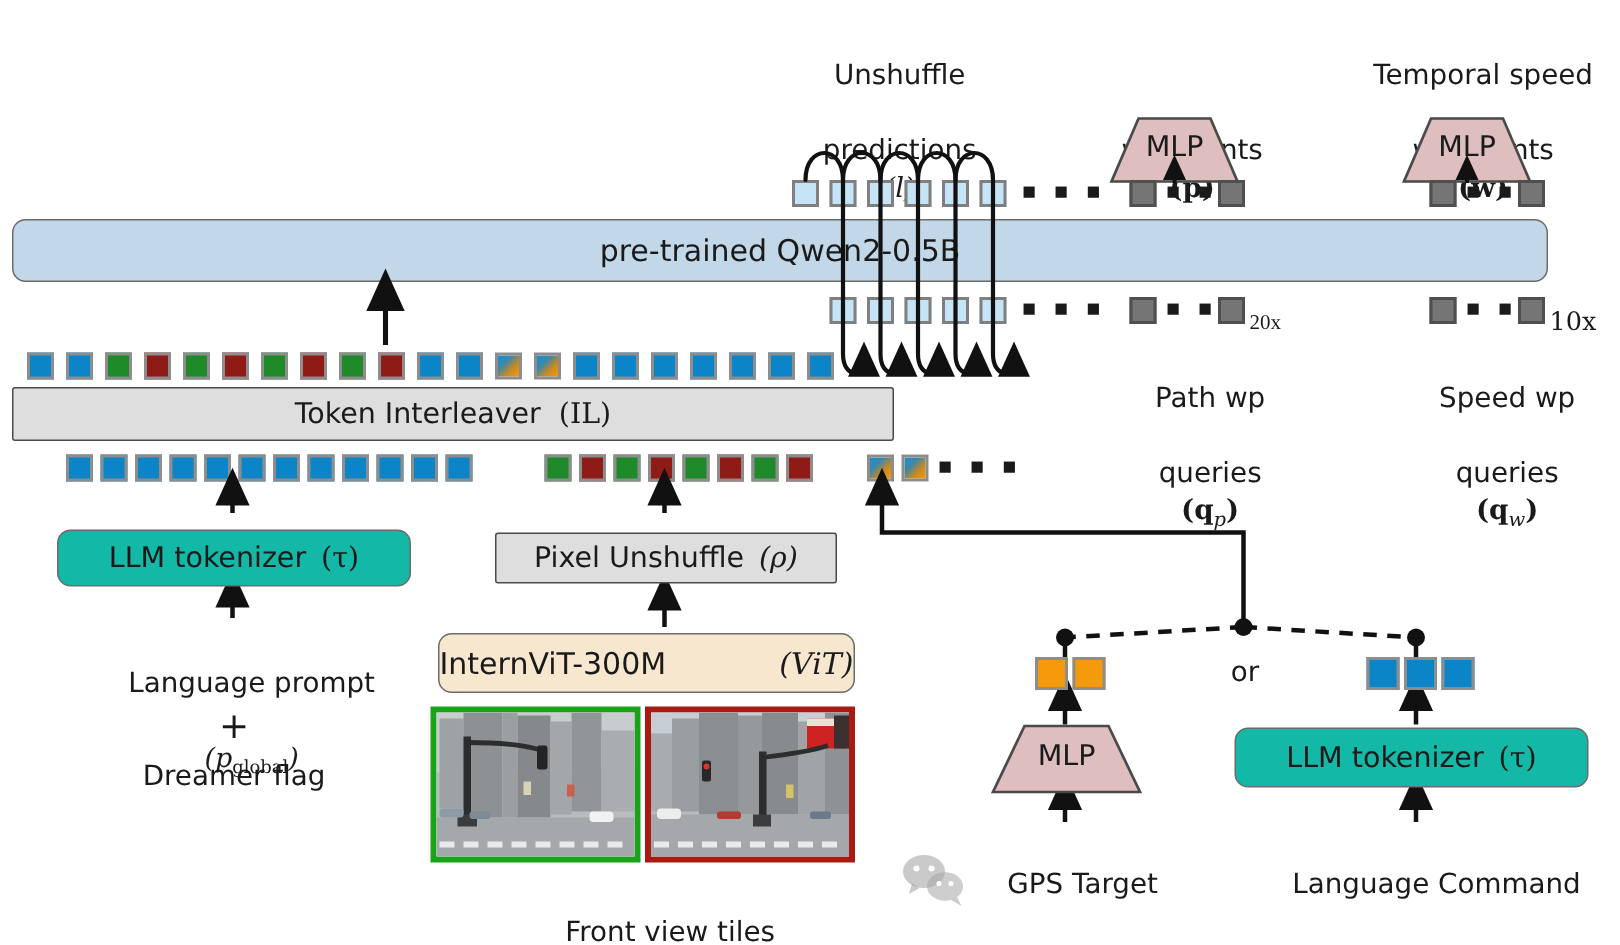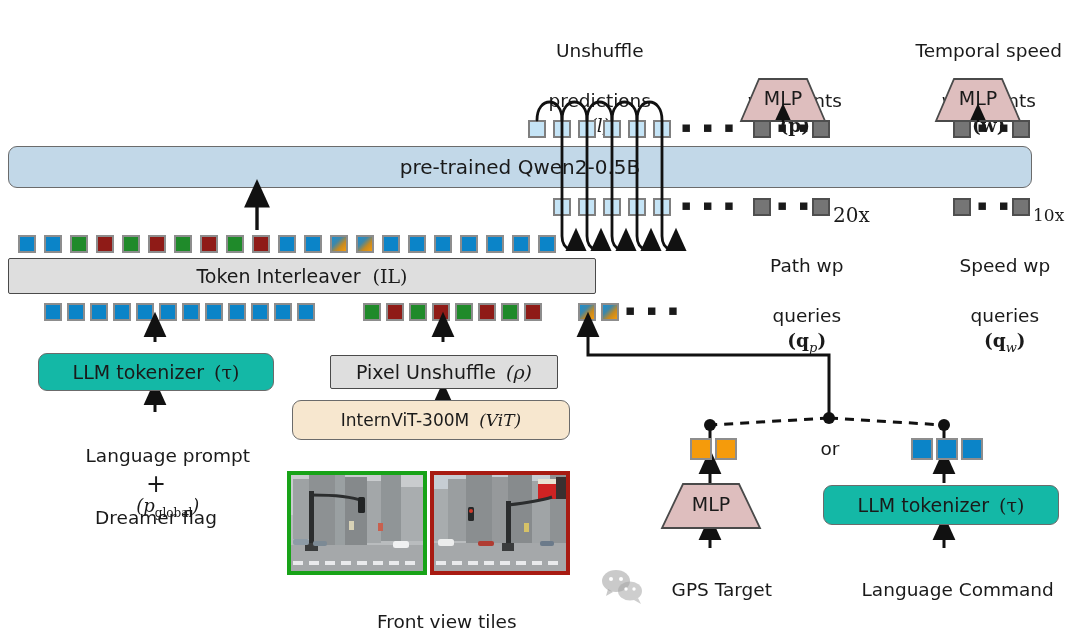--- a/index.html
+++ b/index.html
@@ -198,21 +198,21 @@
   <div class="tok tok-lblue" style="left:553px; top:198px;"></div>
   <div class="tok tok-lblue" style="left:578px; top:198px;"></div>
   <div class="tok tok-lblue" style="left:603px; top:198px;"></div>
   <div class="tok tok-lblue" style="left:628px; top:198px;"></div>
   <div class="tok tok-lblue" style="left:653px; top:198px;"></div>
   <div class="dots" style="left:681px; top:196px; font-size:15px;">▪ ▪ ▪</div>
 
   <div class="tok tok-dgray" style="left:753px; top:198px;"></div>
   <div class="dots" style="left:777px; top:196px; font-size:15px;">▪ ▪ ▪</div>
   <div class="tok tok-dgray" style="left:812px; top:198px;"></div>
-  <div class="lbl mathup" style="left:833px; top:203px; font-size:20px;">20x</div>
+  <div class="lbl mathup" style="left:833px; top:203px; font-size:14px;font-family:Liberation Serif, serif;">20x</div>
 
   <div class="tok tok-dgray" style="left:953px; top:198px;"></div>
   <div class="dots" style="left:977px; top:196px; font-size:15px;">▪ ▪ ▪</div>
   <div class="tok tok-dgray" style="left:1012px; top:198px;"></div>
   <div class="lbl mathup" style="left:1033px; top:203px; font-size:17px;">10x</div>
 
   <svg class="abs" style="left:0; top:0; width:1080px; height:630px; pointer-events:none;">
 
     <g fill="none" stroke="#111" stroke-width="2.8" stroke-linecap="round">
       <path d="M 537,120 C 537,96 562,96 562,120 L 562,198 L 562,236 C 562,252 576,252 576,240" marker-end="url(#ahb)"></path>
@@ -303,21 +303,21 @@
     <span class="math" style="font-size:18px;"><span>(p</span><sub class="mathup" style="font-size:12px;">global</sub><span>)</span></span>
   </div>
   <div class="lbl" style="left:35px; top:472px; width:242px; font-size:24px;">+</div>
   <div class="lbl" style="left:35px; top:505px; width:242px;">Dreamer flag</div>
 
   <div class="box box-gray" style="left:330px; top:355px; width:228px; height:34px; font-size:19px;">
     <span>Pixel Unshuffle</span>
     <span class="math" style="margin-left:10px;">(ρ)</span>
   </div>
 
-  <div class="box box-cream" style="left:292px; top:400px; width:278px; height:40px; font-size:17px;">
+  <div class="box box-cream" style="left:292px; top:422px; width:278px; height:40px; font-size:20px;justify-content:space-between;">
     <span>InternViT-300M</span>
     <span class="mathup" style="margin-left:10px;font-style:italic;">(ViT)</span>
   </div>
 
   <div class="imgtile" style="left:287px; top:471px; width:140px; height:104px; border:4px solid #18a318;">
     <svg width="132" height="96" viewBox="0 0 132 96">
       <rect x="0" y="0" width="132" height="96" fill="#b9bcbe"></rect>
       <rect x="0" y="0" width="132" height="40" fill="#c9ccce"></rect>
       <rect x="2" y="4" width="16" height="60" fill="#9ea2a4"></rect>
       <rect x="18" y="0" width="26" height="70" fill="#8d9193"></rect>

